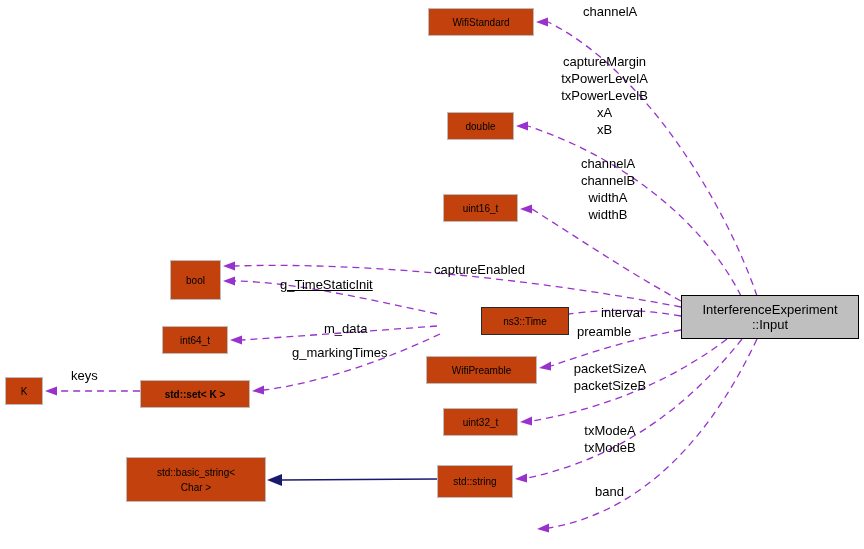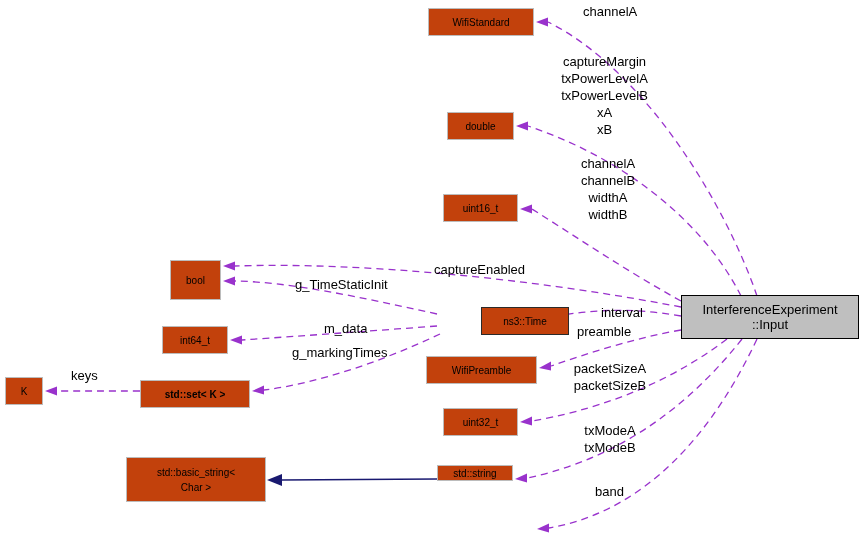--- a/index.html
+++ b/index.html
@@ -114,37 +114,37 @@
   <div class="node" style="left:443px;top:194px;width:75px;height:28px;">uint16_t</div>
   <div class="node" style="left:170px;top:260px;width:51px;height:40px;">bool</div>
   <div class="node hl" style="left:437px;top:307px;width:88px;height:28px;">ns3::Time</div>
   <div class="node" style="left:162px;top:326px;width:66px;height:28px;">int64_t</div>
   <div class="node" style="left:426px;top:356px;width:111px;height:28px;">WifiPreamble</div>
   <div class="node" style="left:5px;top:377px;width:38px;height:28px;">K</div>
   <div class="node" style="left:140px;top:380px;width:110px;height:28px;font-weight:bold;">std::set&lt; K &gt;</div>
   <div class="node" style="left:443px;top:408px;width:75px;height:28px;">uint32_t</div>
   <div class="node" style="left:126px;top:457px;width:140px;height:45px;">std::basic_string&lt;
 Char &gt;</div>
-  <div class="node" style="left:437px;top:465px;width:76px;height:16px;">std::string</div>
+  <div class="node" style="left:437px;top:465px;width:76px;height:33px;">std::string</div>
 
   <div class="node main" style="left:681px;top:295px;width:178px;height:44px;">InterferenceExperiment
 ::Input</div>
 
   <div class="elabel" style="left:583px;top:3px;">channelA</div>
   <div class="elabel center" style="left:552px;top:53px;width:105px;">captureMargin
 txPowerLevelA
 txPowerLevelB
 xA
 xB</div>
   <div class="elabel center" style="left:558px;top:155px;width:100px;">channelA
 channelB
 widthA
 widthB</div>
   <div class="elabel" style="left:434px;top:261px;">captureEnabled</div>
-  <div class="elabel" style="left:295px;top:276px;">g_TimeStaticInit</div>
+  <div class="elabel" style="left:280px;top:276px;text-decoration:underline;">g_TimeStaticInit</div>
   <div class="elabel" style="left:585px;top:304px;padding-left:16px;">interval</div>
   <div class="elabel" style="left:577px;top:323px;">preamble</div>
   <div class="elabel" style="left:324px;top:320px;">m_data</div>
   <div class="elabel" style="left:292px;top:344px;">g_markingTimes</div>
   <div class="elabel" style="left:71px;top:367px;">keys</div>
   <div class="elabel center" style="left:560px;top:360px;width:100px;">packetSizeA
 packetSizeB</div>
   <div class="elabel center" style="left:562px;top:422px;width:96px;">txModeA
 txModeB</div>
   <div class="elabel" style="left:595px;top:483px;">band</div>

